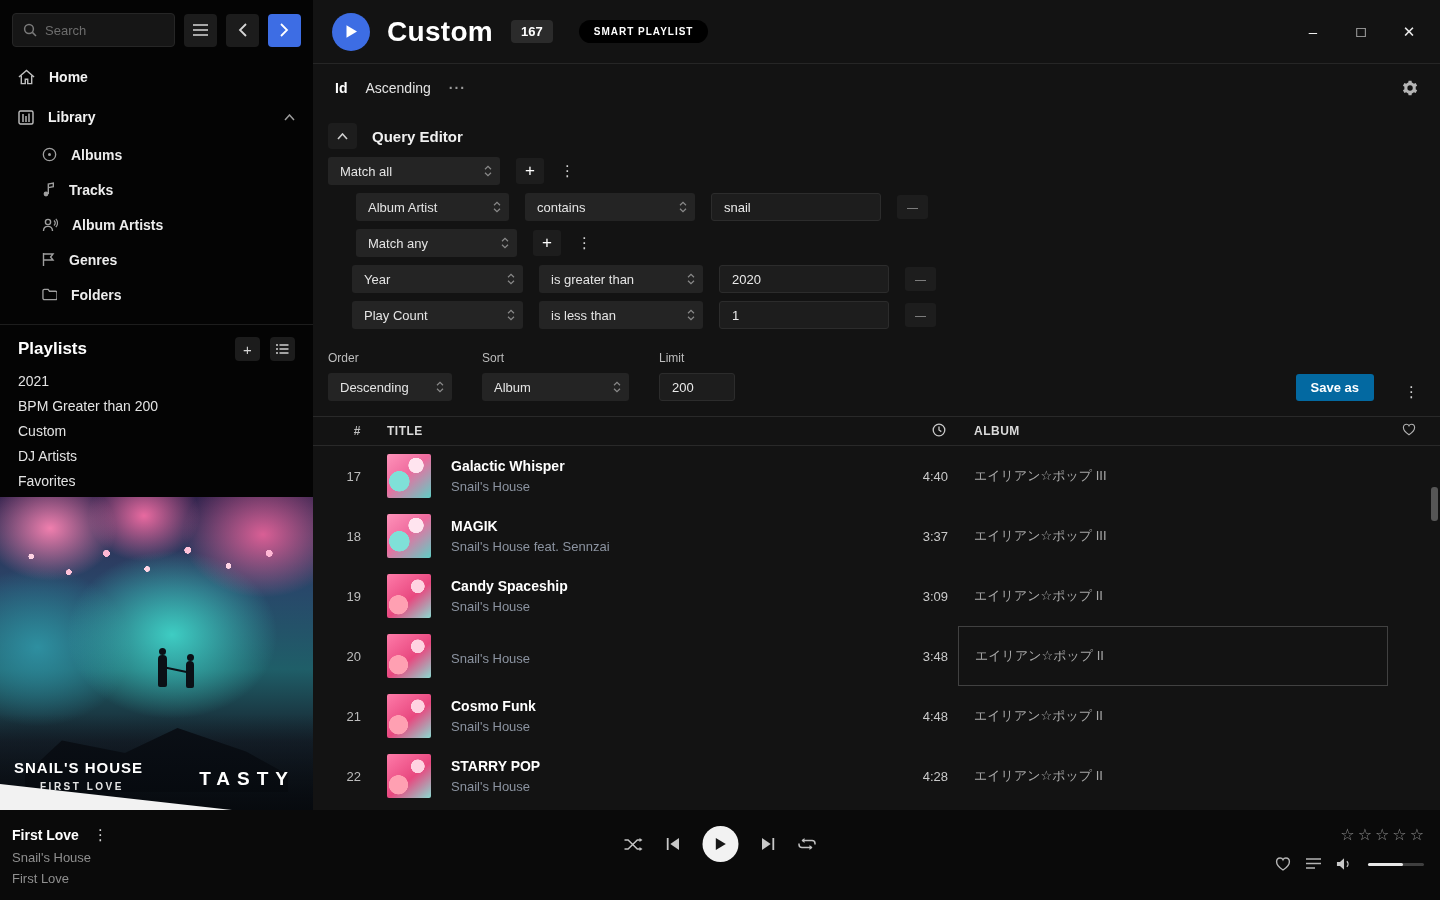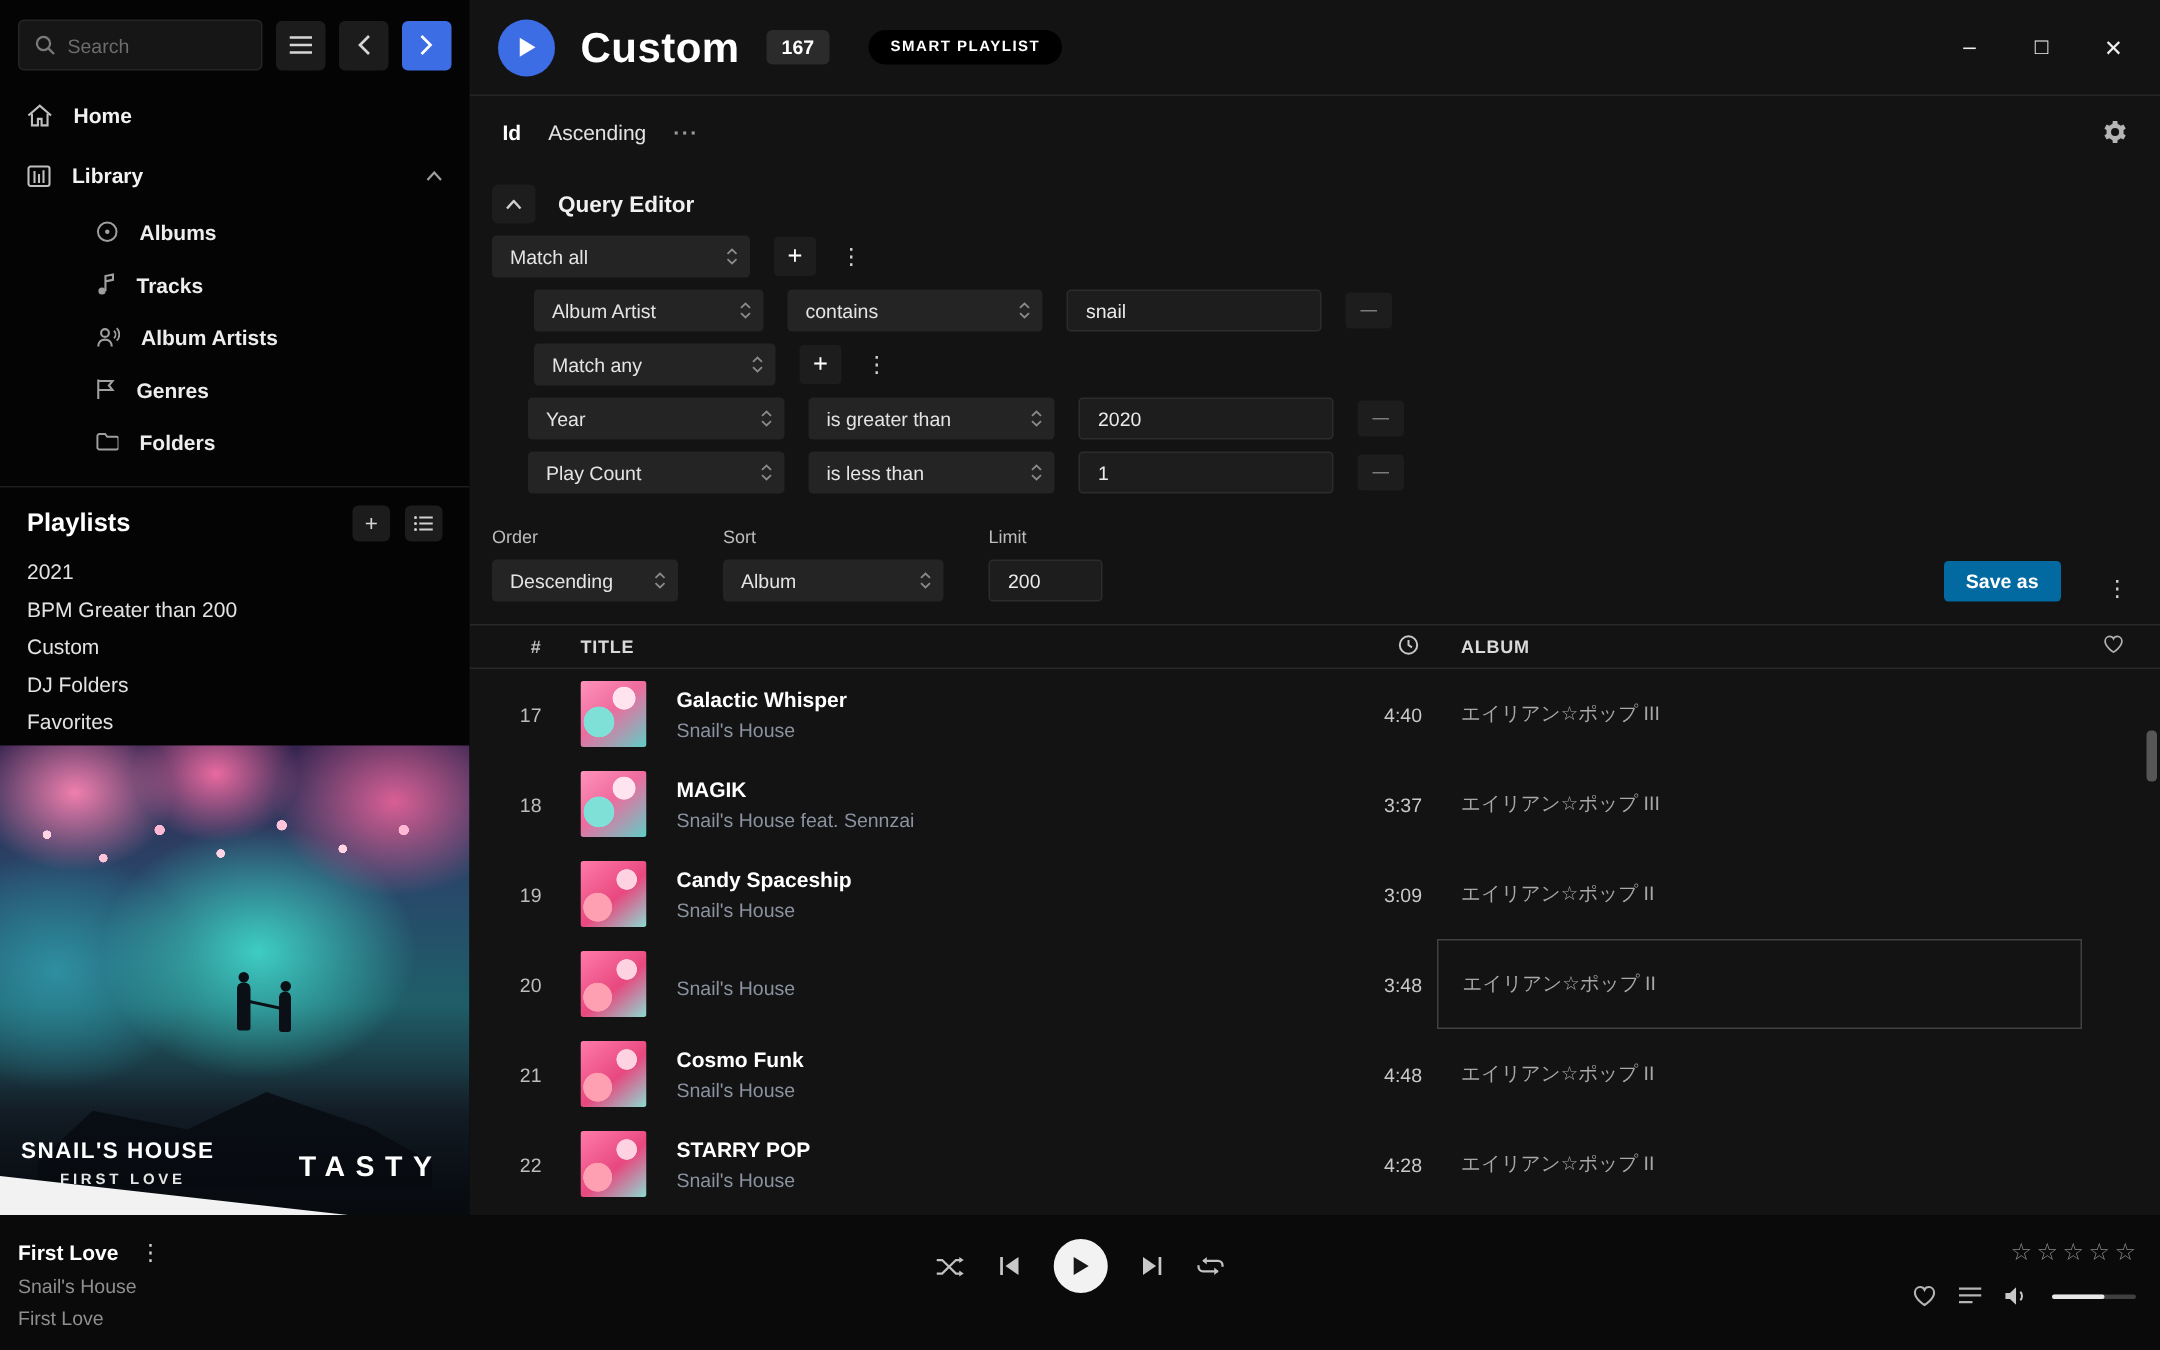--- a/index.html
+++ b/index.html
@@ -13,21 +13,21 @@
   .search-box { width:166px; height:34px; background:#161616; border:1px solid #262626; border-radius:4px;
     display:flex; align-items:center; gap:8px; padding:0 10px; }
   .search-box input { background:transparent; border:none; outline:none; color:#cfcfcf; font-size:13px; width:110px;
     font-family:inherit; }
   .search-box input::placeholder { color:#6d6d6d; }
   .icon-btn { width:33px; height:33px; background:#1c1c1c; border-radius:4px; display:flex; align-items:center;
     justify-content:center; color:#d6d6d6; flex:none; cursor:pointer; }
   .icon-btn.accent { background:#3d6de4; }
   .nav-item { display:flex; align-items:center; gap:14px; height:40px; padding:0 18px; font-size:14px; font-weight:700; color:#f2f2f2; }
   .nav-item .grow { flex:1; }
-  .sub-item { display:flex; align-items:center; gap:14px; height:35px; padding-left:64px; font-size:14px; font-weight:700; color:#ededed; }
+  .sub-item { display:flex; align-items:center; gap:14px; height:35px; padding-left:42px; font-size:14px; font-weight:700; color:#ededed; }
   .side-divider { border-top:1px solid #1d1d1d; margin:12px 0 6px 0; }
   .pl-head { display:flex; align-items:center; padding:6px 18px 8px 18px; }
   .pl-head .pl-title { font-size:17px; font-weight:800; }
   .pl-head .grow { flex:1; }
   .mini-btn { width:25px; height:24px; background:#1c1c1c; border-radius:4px; display:flex; align-items:center;
     justify-content:center; color:#d6d6d6; margin-left:10px; font-size:15px; }
   .pl-item { height:25px; line-height:25px; padding:0 18px; font-size:14px; color:#e3e3e3; cursor:pointer; }
 
   
   .artwork { position:absolute; left:0; bottom:0; width:313px; height:313px; overflow:hidden;
@@ -275,21 +275,21 @@
             <path d="M3.5 1h9M3.5 5h9M3.5 9h9" stroke="#d0d0d0" stroke-width="1.4"></path>
             <circle cx="1" cy="1" r="1" fill="#d0d0d0"></circle>
             <circle cx="1" cy="5" r="1" fill="#d0d0d0"></circle>
             <circle cx="1" cy="9" r="1" fill="#d0d0d0"></circle>
           </svg>
       </span>
     </div>
     <div class="pl-item">2021</div>
     <div class="pl-item">BPM Greater than 200</div>
     <div class="pl-item">Custom</div>
-    <div class="pl-item">DJ Folders</div>
+    <div class="pl-item">DJ Artists</div>
     <div class="pl-item">Favorites</div>
 
     <div class="artwork">
       <div class="rock"></div>
       <div class="fig m"></div>
       <div class="fig f"></div>
       <div class="arm"></div>
       <div class="art-fade"></div>
       <div class="art-artist">SNAIL'S HOUSE</div>
       <div class="art-album">FIRST LOVE</div>

